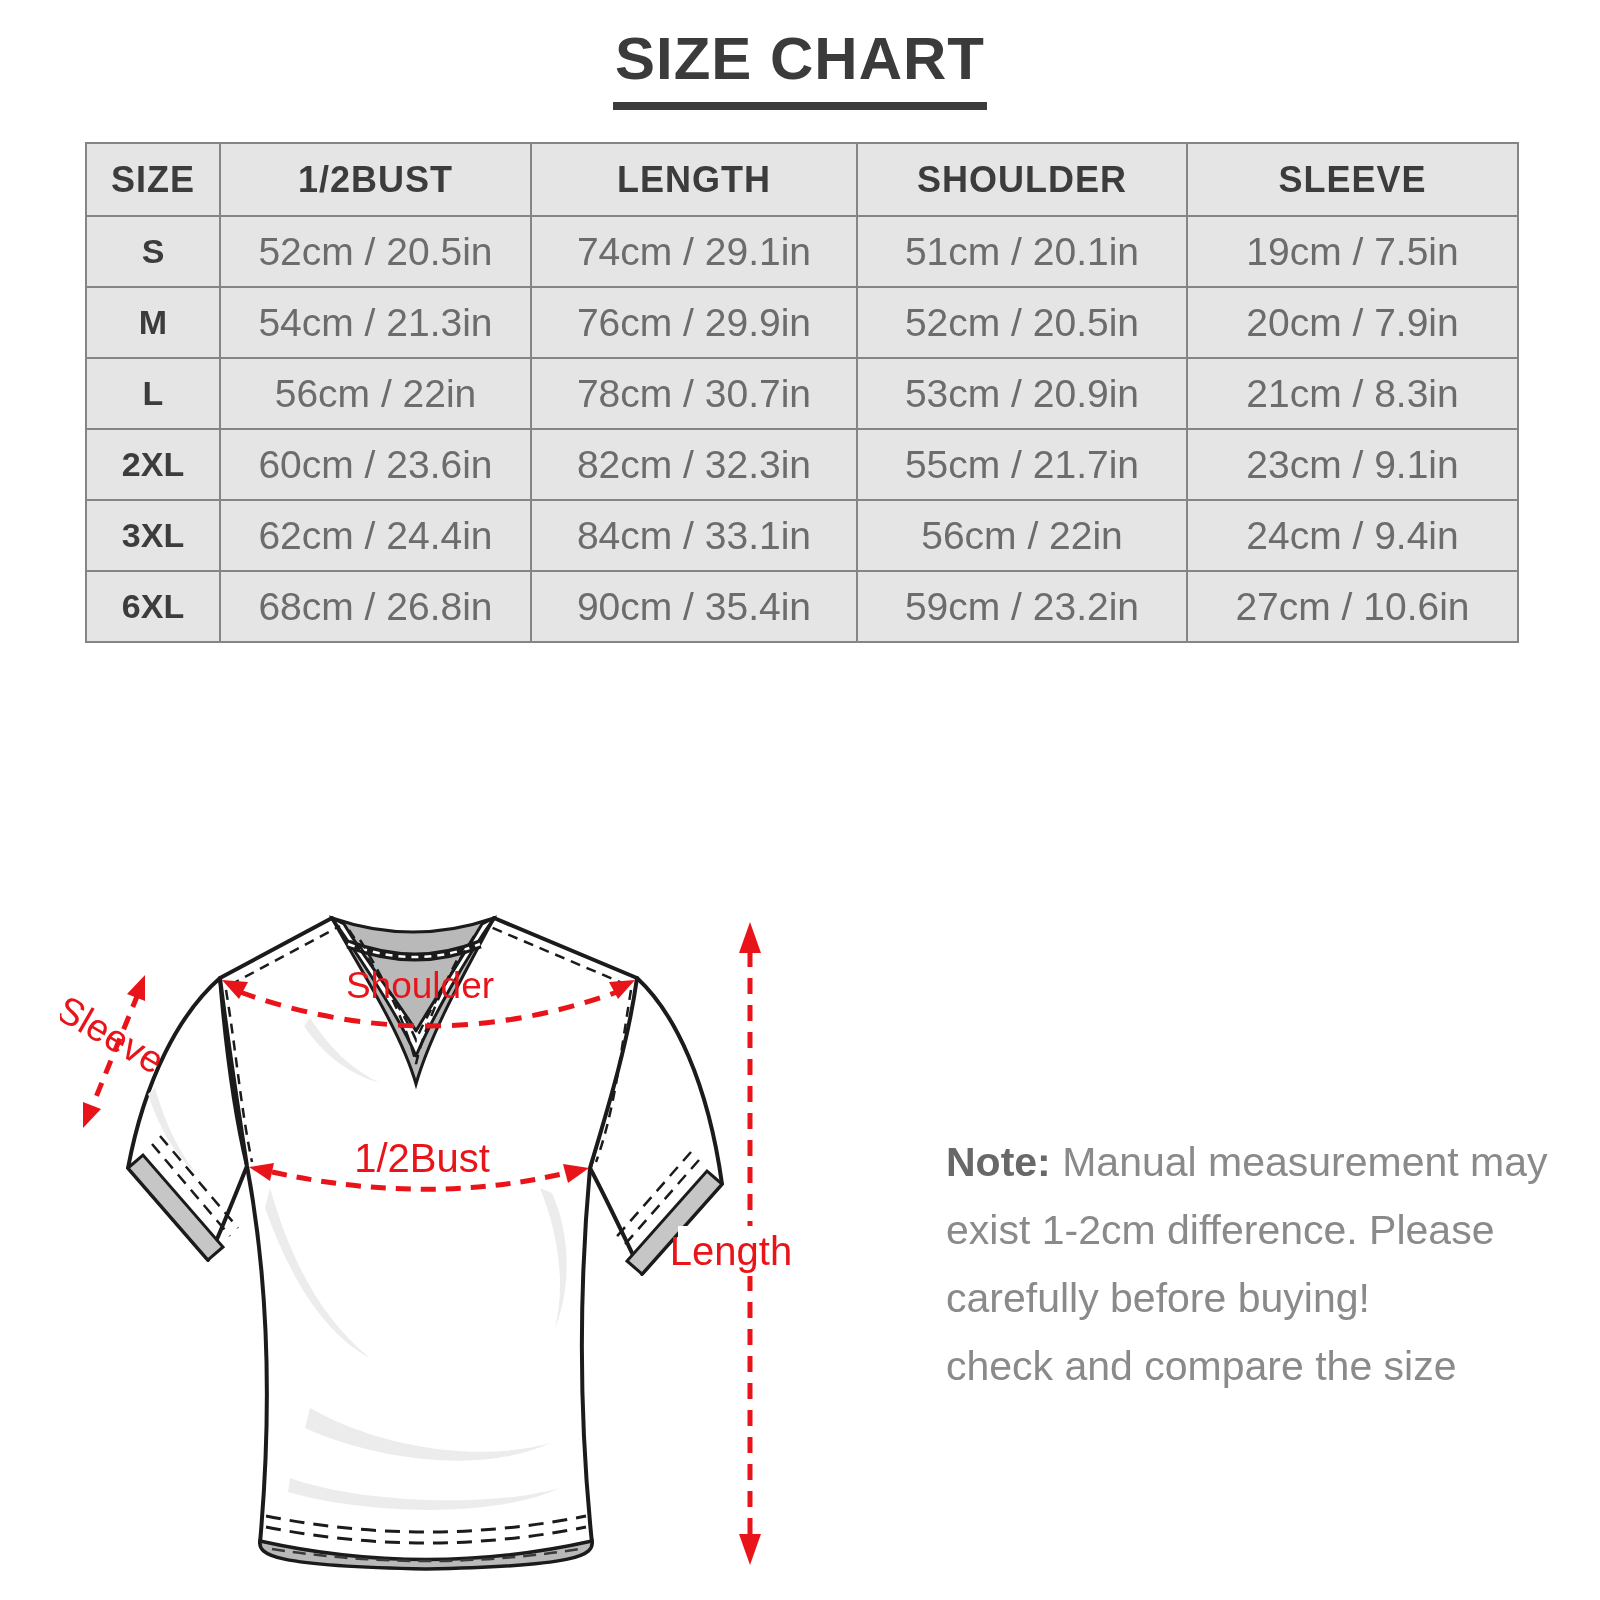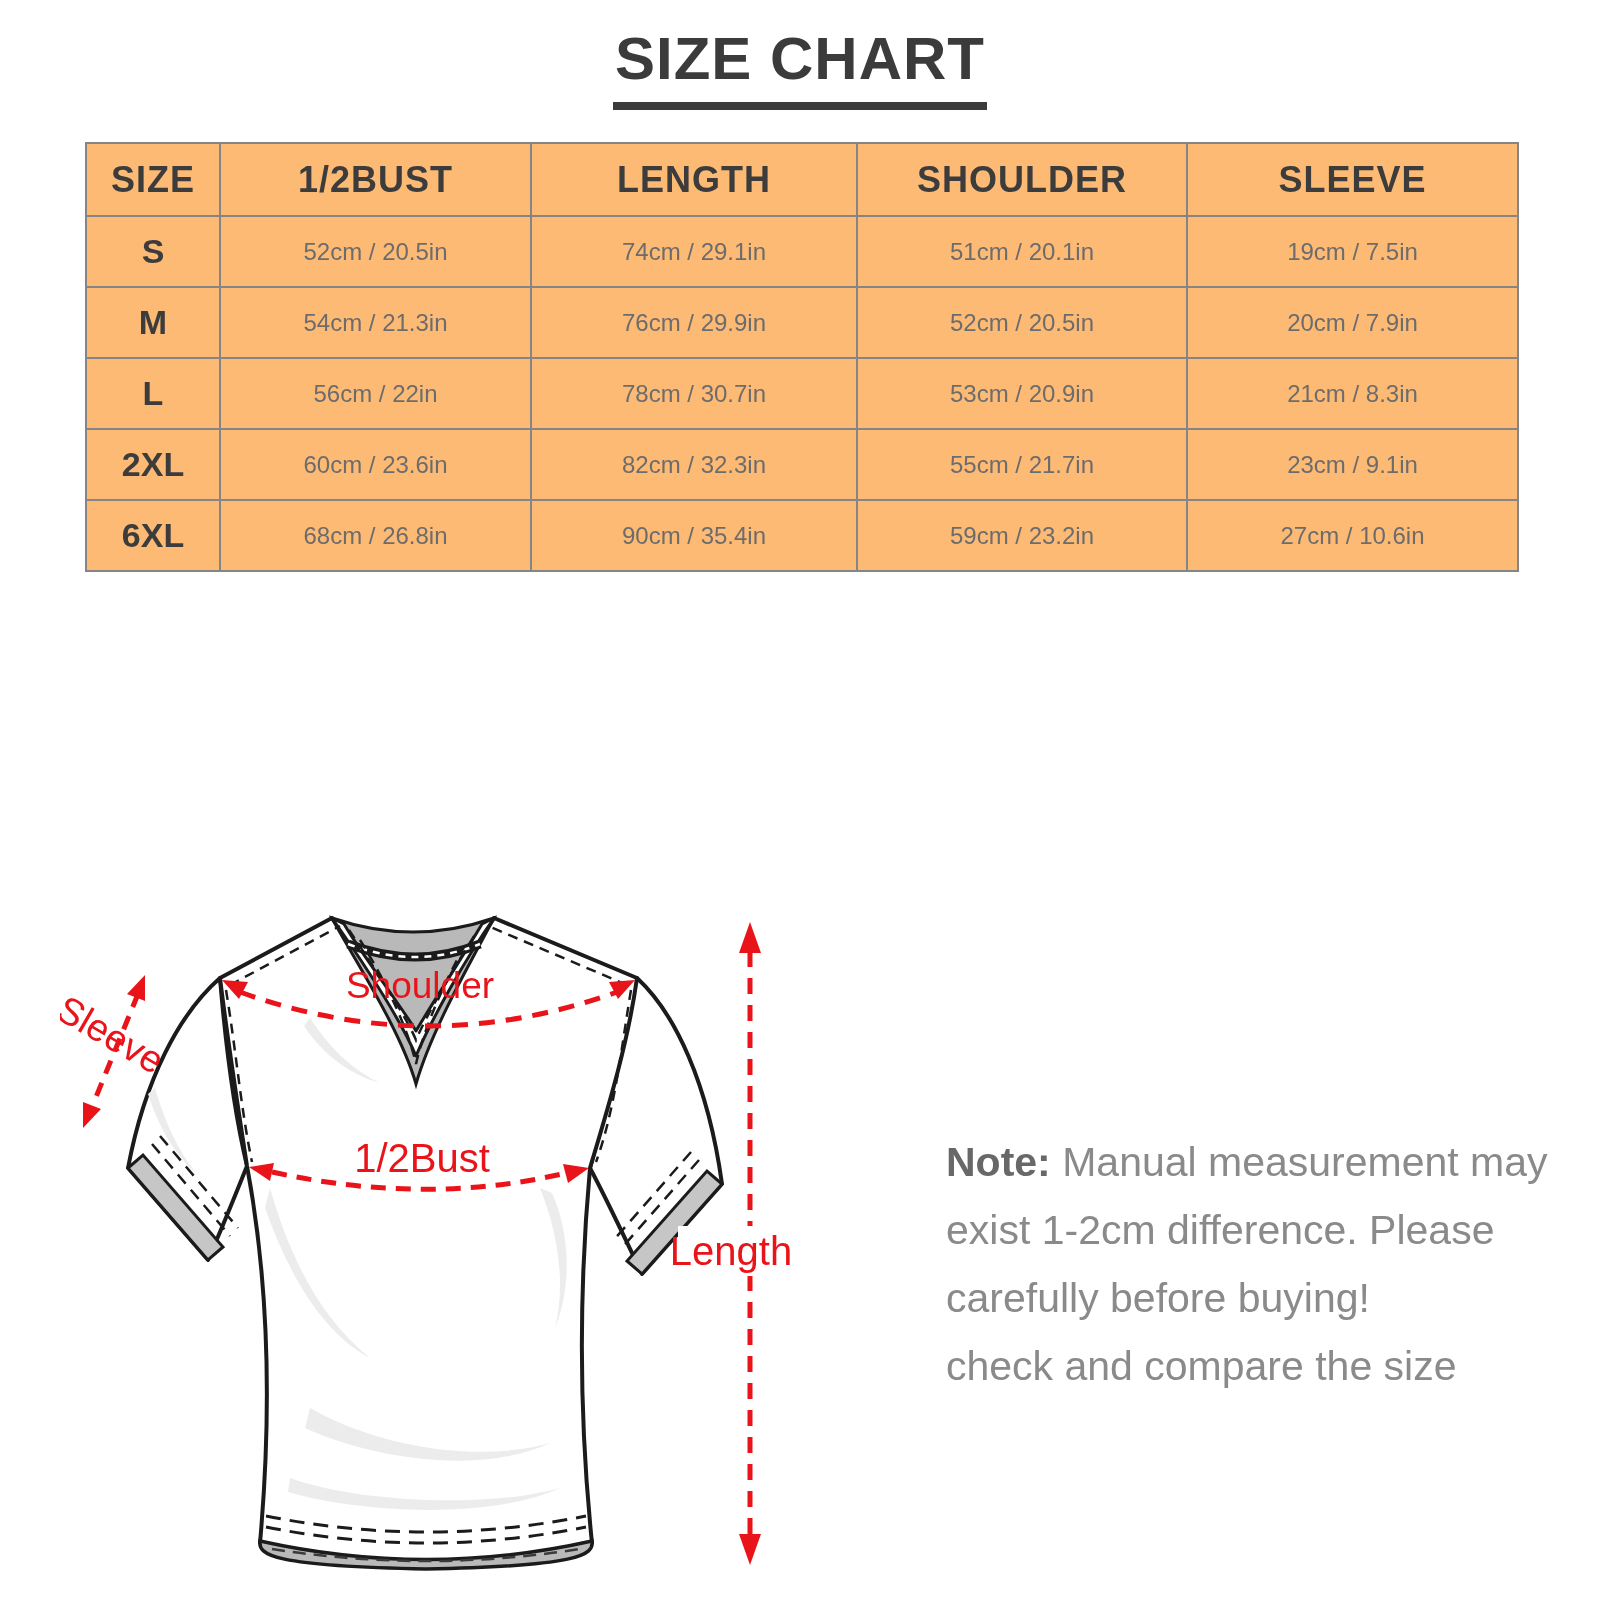--- a/index.html
+++ b/index.html
@@ -8,23 +8,23 @@
 
   
   .title-wrap{position:absolute;top:24px;left:0;width:1600px;text-align:center;}
   .title{display:inline-block;font-size:60px;font-weight:bold;color:#3b3b3b;
          letter-spacing:1px;border-bottom:8px solid #3b3b3b;padding:0 2px 9px 2px;}
 
   
   table.size-table{position:absolute;left:85px;top:142px;width:1432px;
         border-collapse:collapse;table-layout:fixed;}
   .size-table th,.size-table td{border:2px solid #858585;text-align:center;
-        vertical-align:middle;background:#fdba74;}
+        vertical-align:middle;background:#e5e5e5;}
   .size-table th{height:69px;font-size:36px;font-weight:bold;color:#3c3c3c;letter-spacing:1px;}
-  .size-table td{height:67px;font-size:24px;color:#6c6c6c;}
+  .size-table td{height:67px;font-size:39px;color:#6c6c6c;}
   .size-table td.size-col{font-weight:bold;color:#3c3c3c;font-size:34px;}
 
   
   .note{position:absolute;left:946px;top:1128px;width:620px;
         font-size:41px;line-height:68px;color:#8a8a8a;}
   .note b{color:#686868;font-weight:bold;}
 
   
   .diagram{position:absolute;left:60px;top:888px;width:740px;height:700px;}
   .red-label{font-family:"Liberation Sans",sans-serif;}
@@ -74,20 +74,27 @@
         <td>78cm / 30.7in</td>
         <td>53cm / 20.9in</td>
         <td>21cm / 8.3in</td>
       </tr>
       <tr>
         <td class="size-col">2XL</td>
         <td>60cm / 23.6in</td>
         <td>82cm / 32.3in</td>
         <td>55cm / 21.7in</td>
         <td>23cm / 9.1in</td>
+      </tr>
+      <tr>
+        <td class="size-col">3XL</td>
+        <td>62cm / 24.4in</td>
+        <td>84cm / 33.1in</td>
+        <td>56cm / 22in</td>
+        <td>24cm / 9.4in</td>
       </tr>
       <tr>
         <td class="size-col">6XL</td>
         <td>68cm / 26.8in</td>
         <td>90cm / 35.4in</td>
         <td>59cm / 23.2in</td>
         <td>27cm / 10.6in</td>
       </tr>
     </tbody>
 </table>

